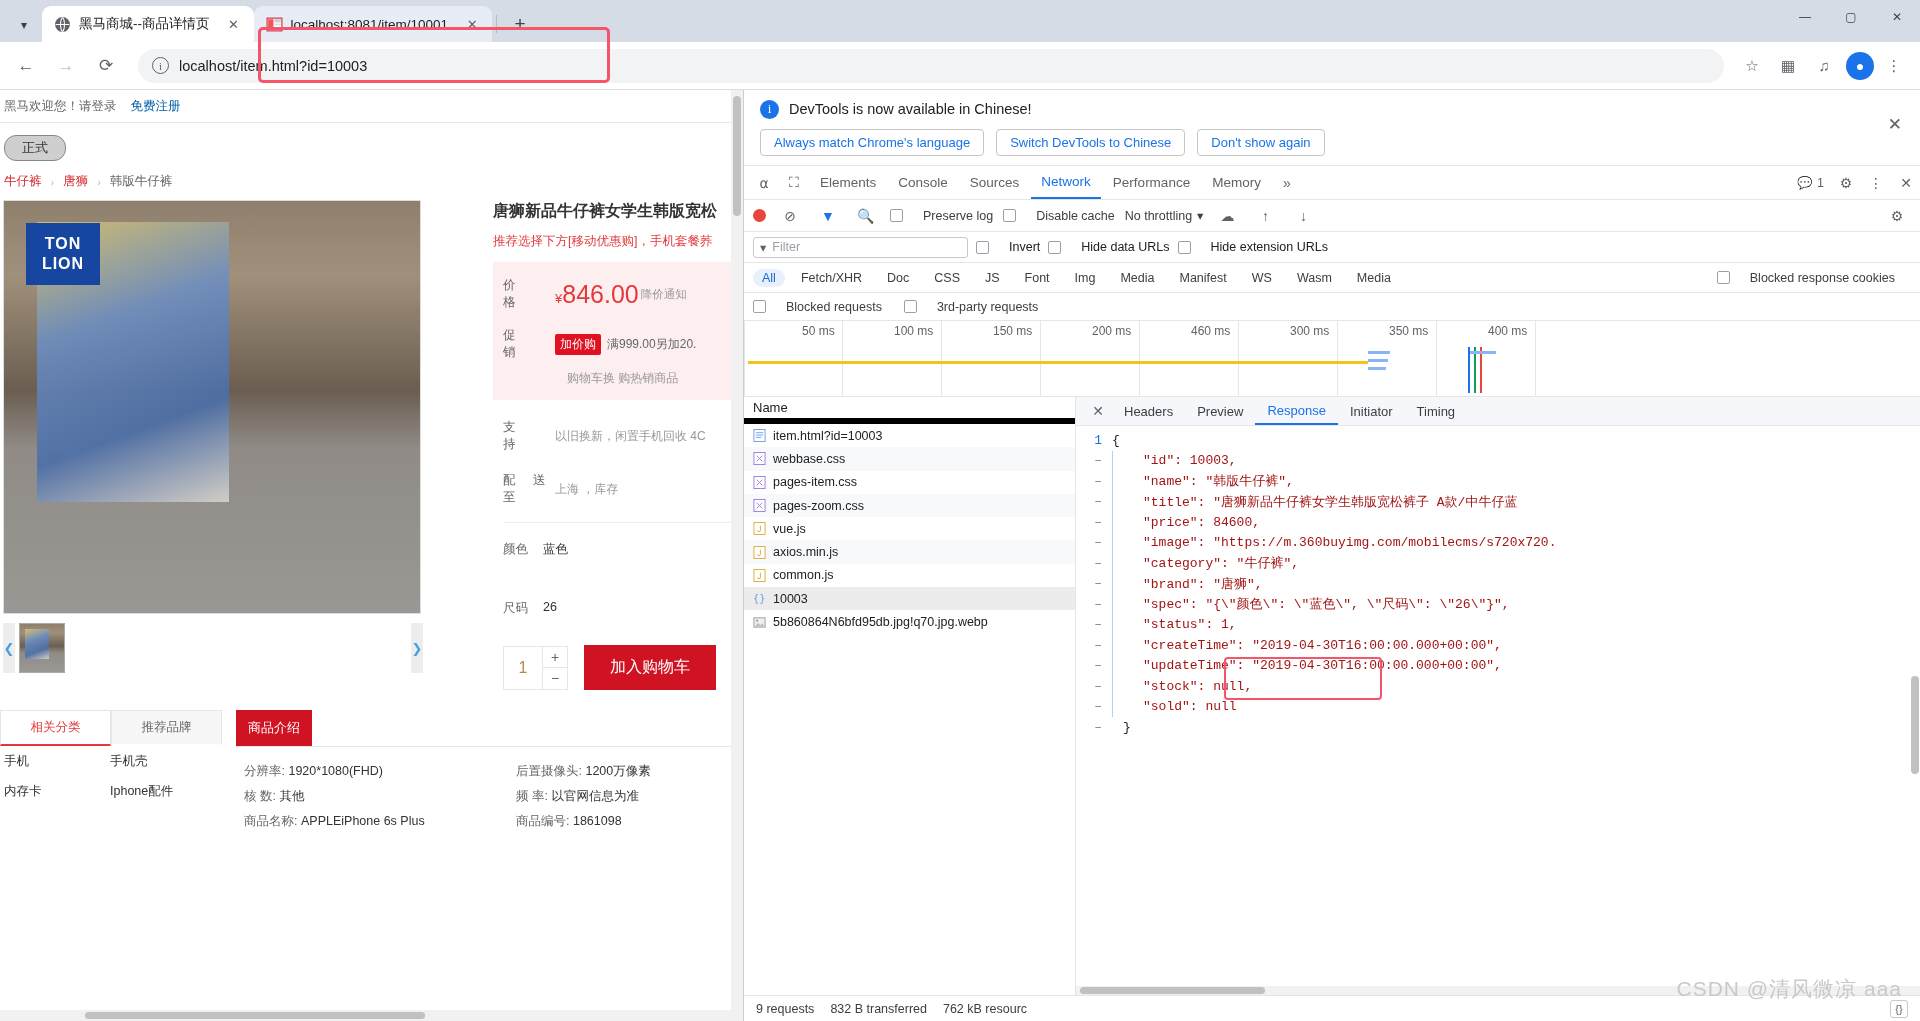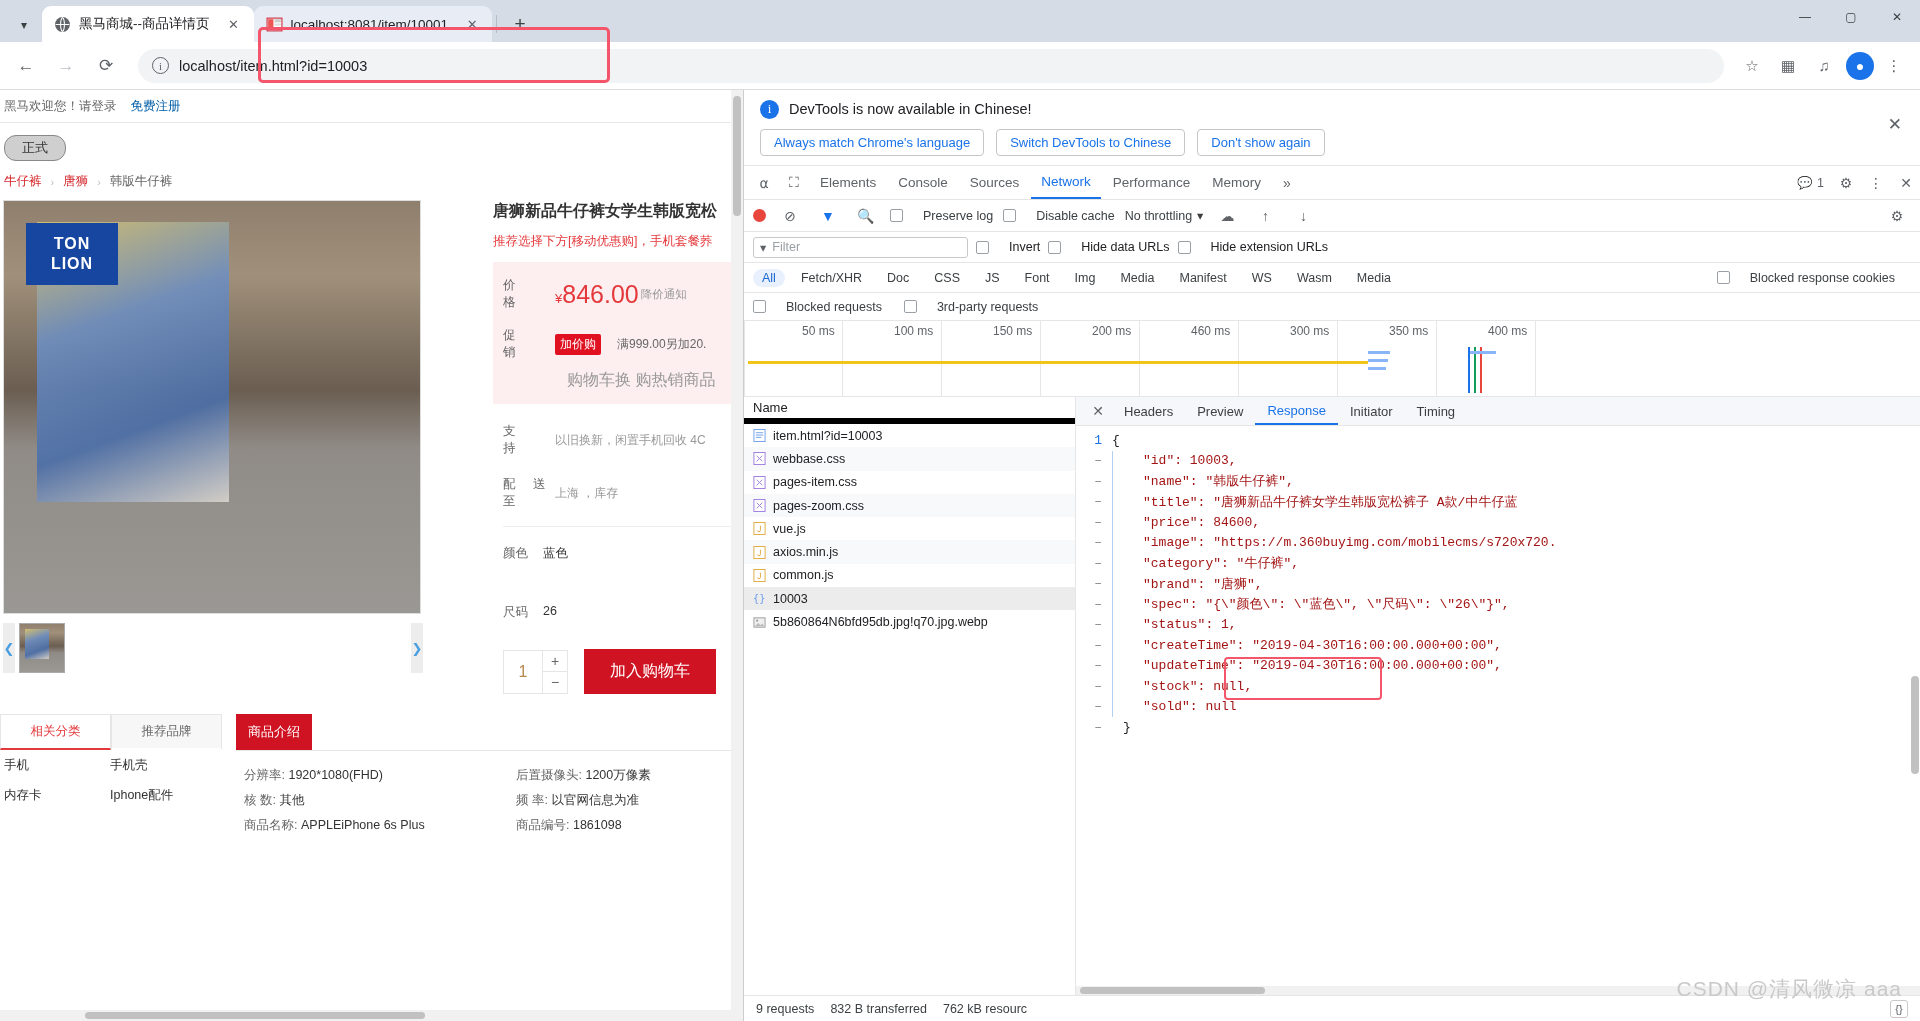--- a/index.html
+++ b/index.html
@@ -133,22 +133,22 @@
   }
   .prow { display:flex; align-items:center; padding:0 0 0 10px; }
   .prow .lbl { color:#666; font-size:12.5px; width:52px; letter-spacing:10px; flex:0 0 52px; }
   .price-val { color:#e4393c; font-size:13px; }
   .price-val b { font-size:25px; font-weight:normal; }
   .pricedrop { color:#999; font-size:11.5px; margin-left:2px; }
   .promo-tag {
     background:#e01222; color:#fff; font-size:12px; padding:2px 5px; border-radius:2px;
     white-space:nowrap;
   }
-  .promo-txt { font-size:12px; color:#666; margin-left:16px; white-space:nowrap; }
-  .promo-sub { font-size:16px; color:#999; margin:9px 0 0 74px; white-space:nowrap; }
+  .promo-txt { font-size:12px; color:#666; margin-left:6px; white-space:nowrap; }
+  .promo-sub { font-size:12px; color:#999; margin:9px 0 0 74px; white-space:nowrap; }
   .irow { display:flex; align-items:center; margin-top:19px; padding-left:10px; }
   .irow .lbl2 { color:#666; font-size:12.5px; width:52px; letter-spacing:7px; flex:0 0 52px;}
   .irow .val2 { color:#999; font-size:12px; white-space:nowrap; }
   .divline { border-top:1px solid #ededed; margin:16px 0 0 10px; width:240px; }
   .attr-row { display:flex; margin-top:18px; padding-left:10px; font-size:12.5px; }
   .attr-row .k { color:#666; width:40px; flex:0 0 40px; }
   .attr-row .v { color:#333; }
   .buyrow { display:flex; align-items:center; margin-top:28px; padding-left:10px; }
   .qty { display:flex; border:1px solid #e6e6e6; height:44px; }
   .qty .num {
@@ -353,21 +353,21 @@
     position:absolute; inset:0;
     background:
       linear-gradient(180deg, #8f7f6d 0%, #a0907b 18%, #6b5e51 46%, #908b86 60%, #9a9894 100%);
   }
   .photo::after {
     content:""; position:absolute; left:8%; top:5%; width:46%; height:68%;
     background:linear-gradient(160deg,#d8c36f 0%, #6d8ec0 35%, #4b6ea8 70%, #d9d4cc 100%);
     opacity:.9;
   }
   .tonlion {
-    position:absolute; left:22px; top:22px; width:92px; height:62px;
+    position:absolute; left:22px; top:22px; width:74px; height:62px;
     background:#1746a0; color:#fff; font-size:16px; font-weight:bold; line-height:1.25;
     display:flex; flex-direction:column; align-items:center; justify-content:center;
     letter-spacing:1px; z-index:2;
   }
   .thumb .photo::after { left:12%; top:10%; width:55%; height:62%; }
 </style>
 </head>
 <body>
 
 <div class="screen">

